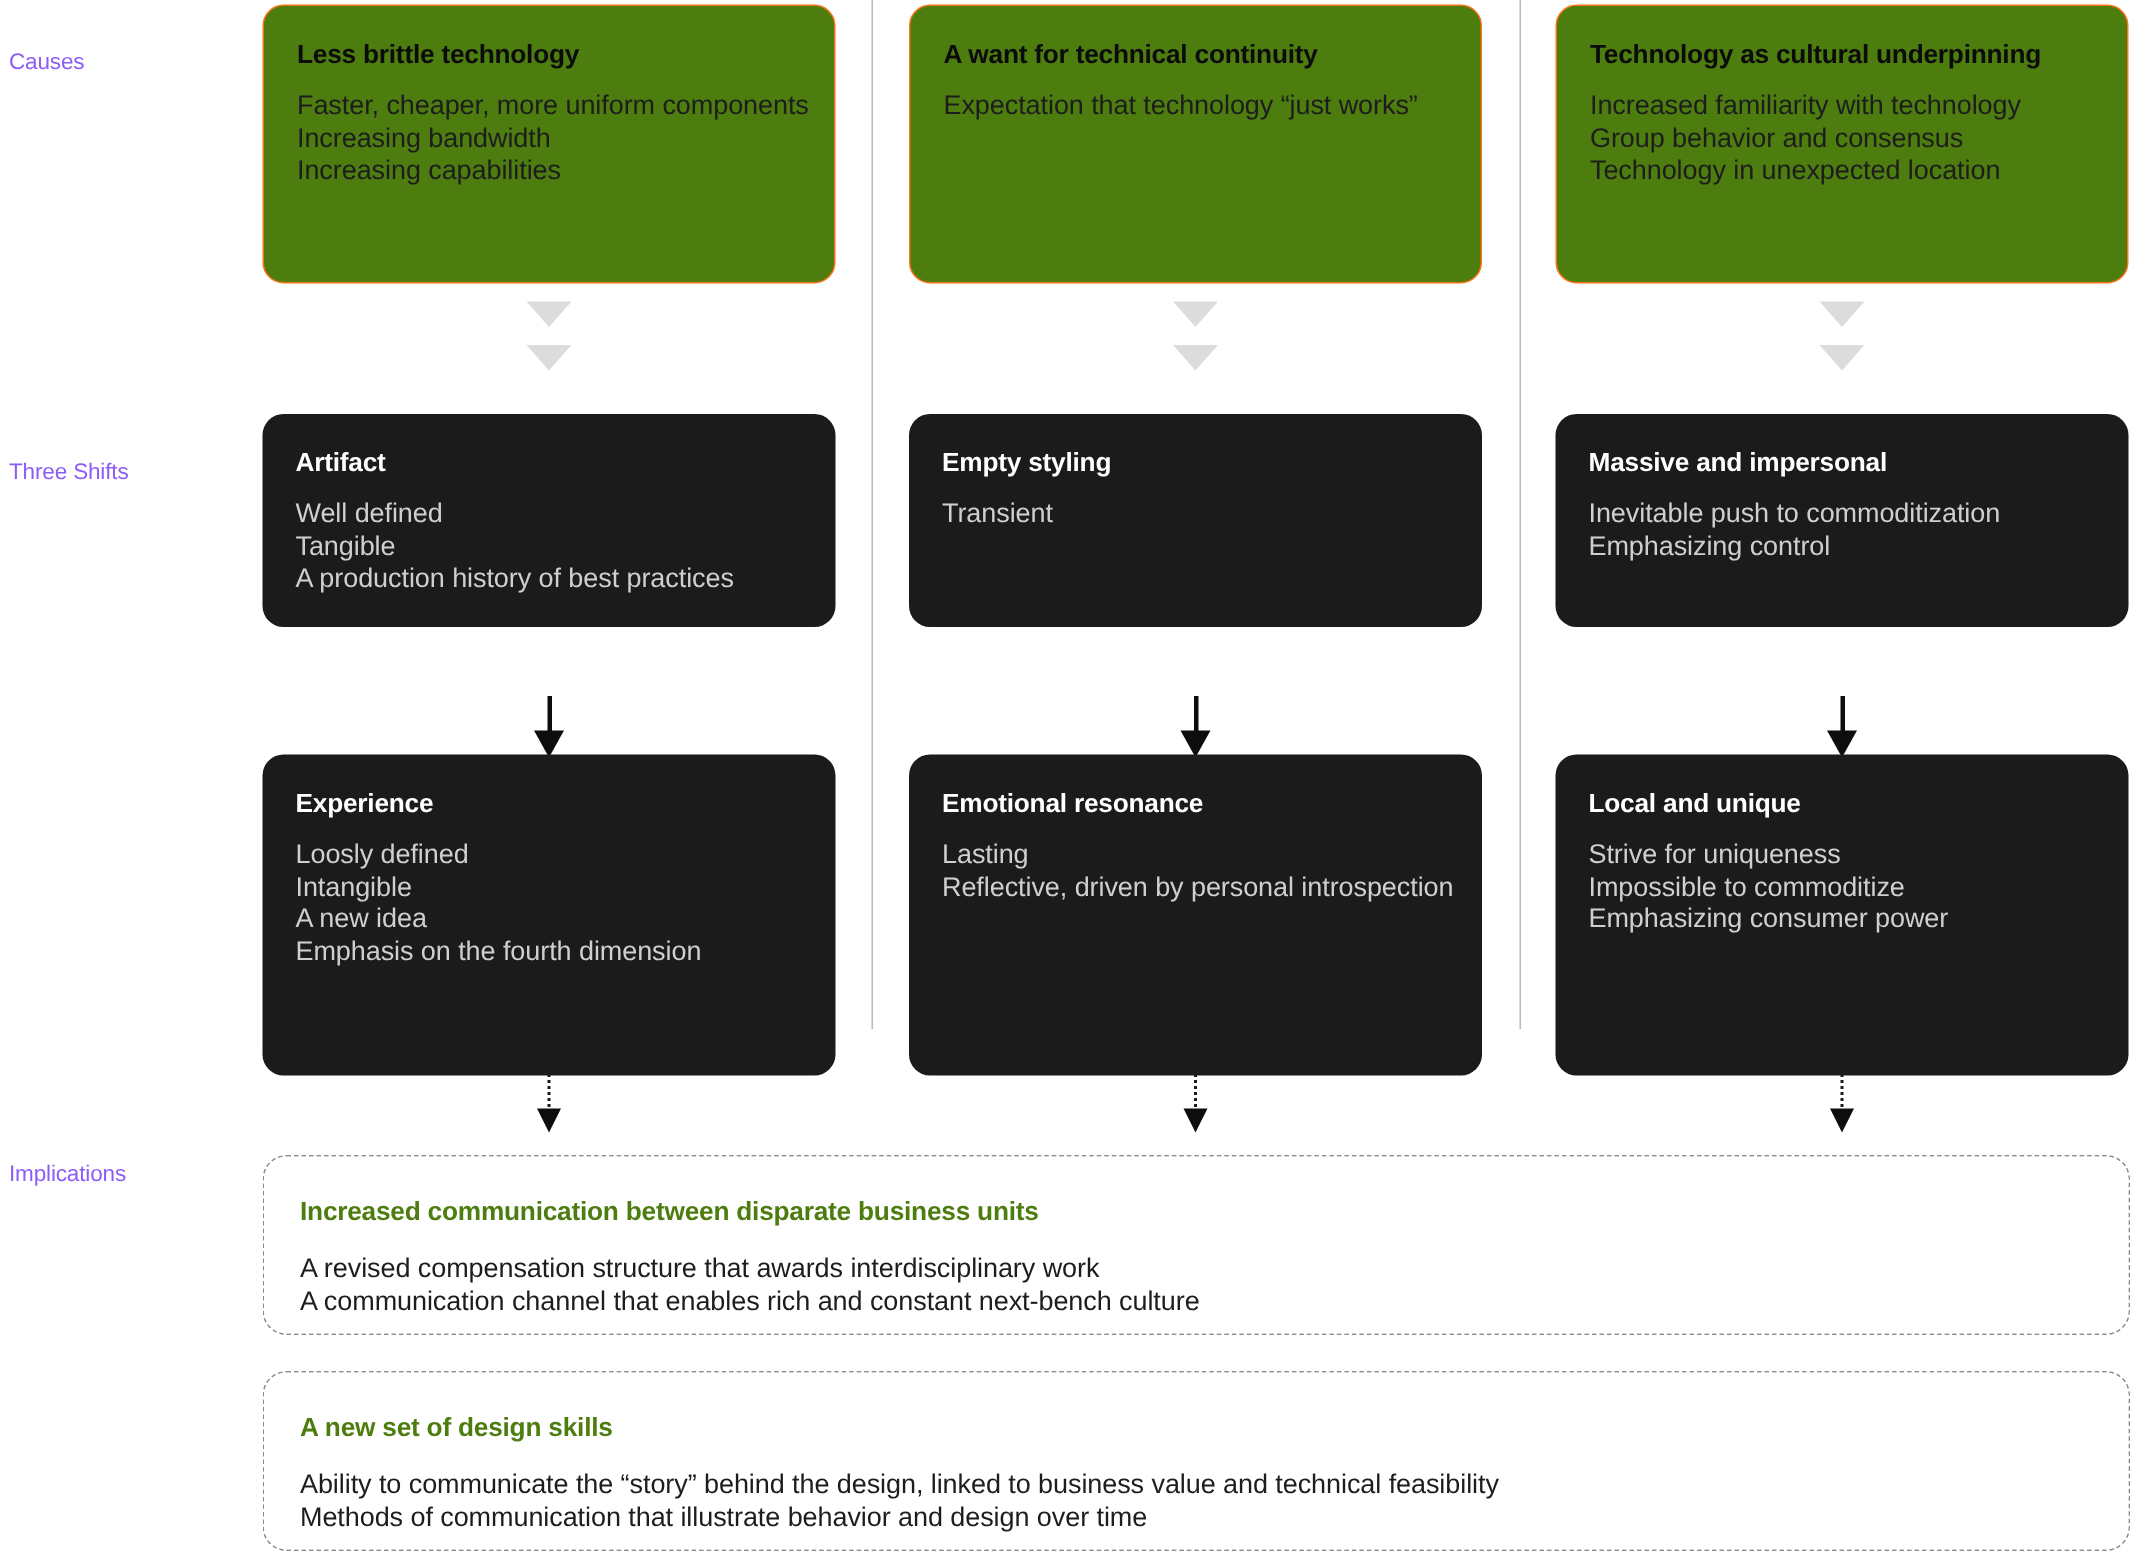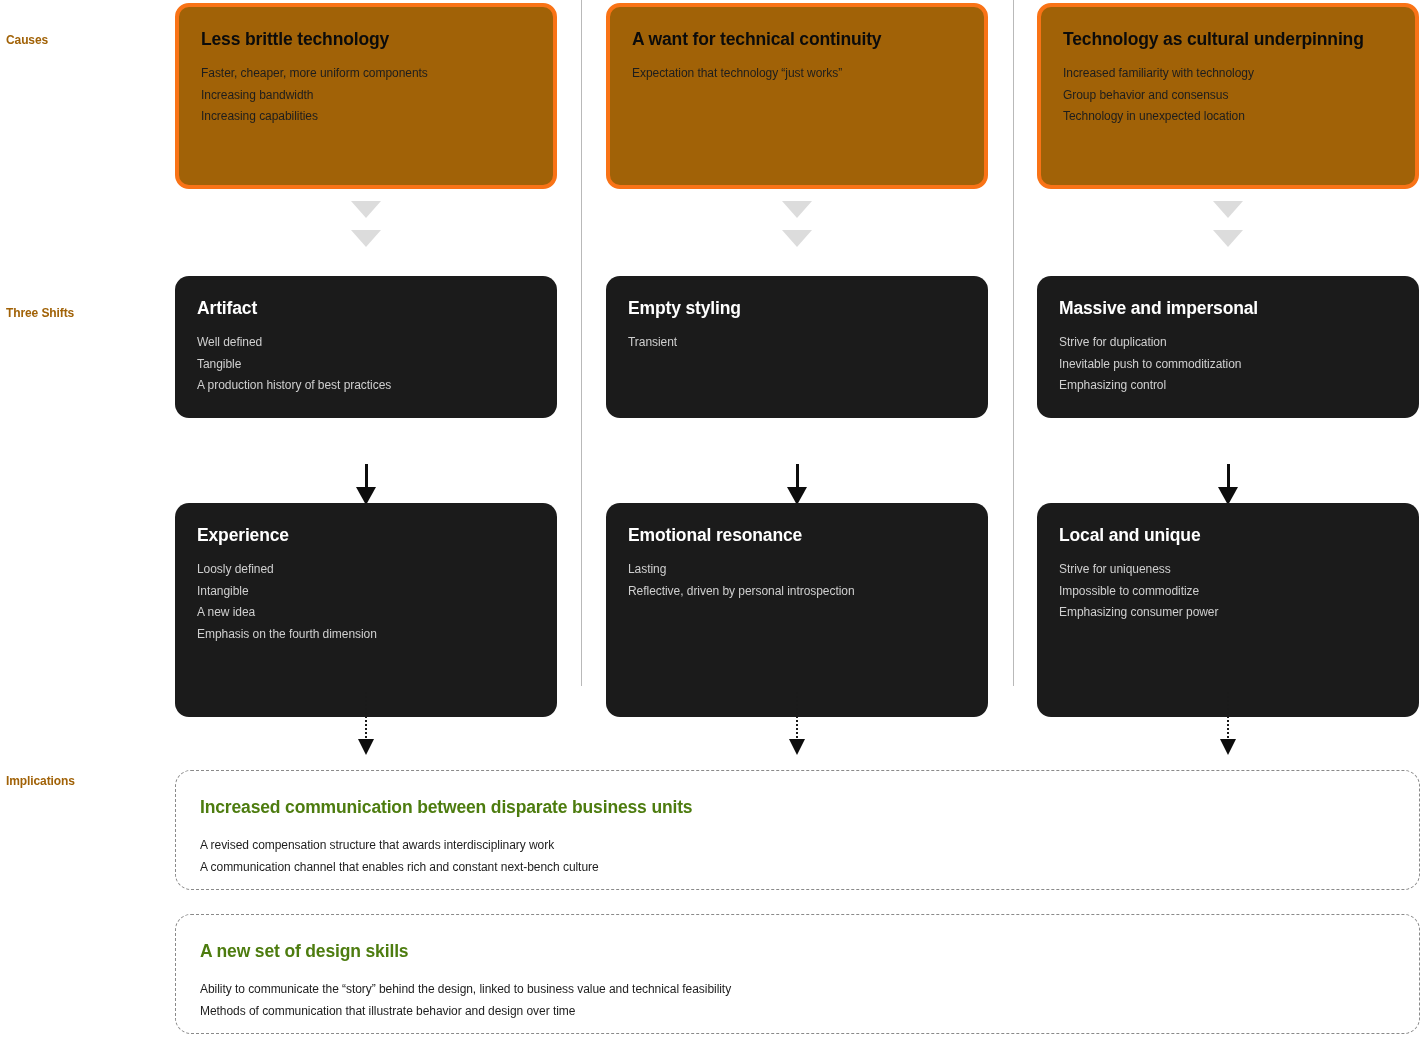--- a/index.html
+++ b/index.html
@@ -18,24 +18,24 @@
     position: relative;
     width: 1428px;
     height: 1040px;
     overflow: hidden;
   }
 
   
   .row-label {
     position: absolute;
     left: 6px;
-    font-size: 12px;
-    font-weight: bold;
+    font-size: 15px;
+    font-weight: normal;
     letter-spacing: -0.1px;
-    color: #a16207;
+    color: #8b5cf6;
     white-space: nowrap;
   }
   #label-causes      { top: 33px; }
   #label-three-shifts{ top: 306px; }
   #label-implications{ top: 774px; }
 
   
   .col-divider {
     position: absolute;
     top: 0;
@@ -55,31 +55,31 @@
   }
   .card .card-title {
     font-size: 17.5px;
     font-weight: bold;
     letter-spacing: -0.15px;
     margin: 0 0 14px 0;
     line-height: 1.15;
     white-space: nowrap;
   }
   .card .card-lines {
-    font-size: 12px;
+    font-size: 18px;
     line-height: 21.5px;
     letter-spacing: -0.05px;
     font-weight: normal;
   }
   .card .card-lines div { white-space: nowrap; }
 
   
   .card.cause {
-    background: #a16207;
-    border: 4px solid #f97316;
+    background: #4d7c0f;
+    border: 1px solid #f97316;
     color: #111111;
   }
   .card.cause .card-title { color: #0b0b0b; }
   .card.cause .card-lines { color: #1d1d1d; }
 
   
   .card.shift {
     background: #1b1b1b;
     border: none;
   }
@@ -250,21 +250,20 @@
   <div class="card shift col-2 row-shift1">
     <div class="card-title">Empty styling</div>
     <div class="card-lines">
       <div>Transient</div>
     </div>
   </div>
 
   <div class="card shift col-3 row-shift1">
     <div class="card-title">Massive and impersonal</div>
     <div class="card-lines">
-      <div>Strive for duplication</div>
       <div>Inevitable push to commoditization</div>
       <div>Emphasizing control</div>
     </div>
   </div>
 
   <div class="solid-arrow" id="arrow-1">
     <div class="stem"></div>
     <div class="head"></div>
   </div>
   <div class="solid-arrow" id="arrow-2">

